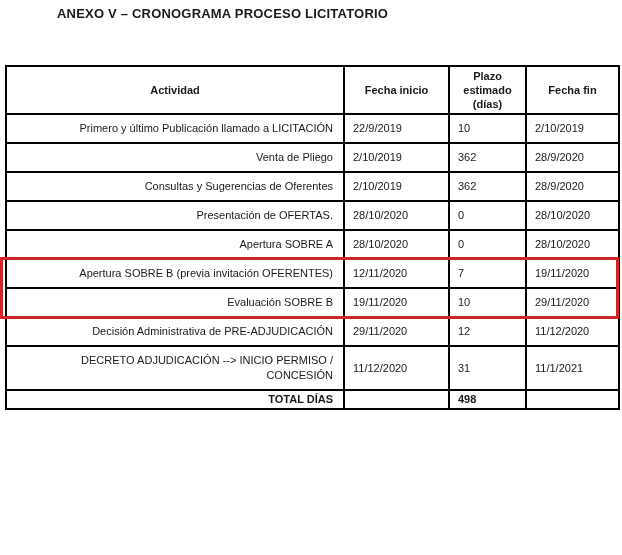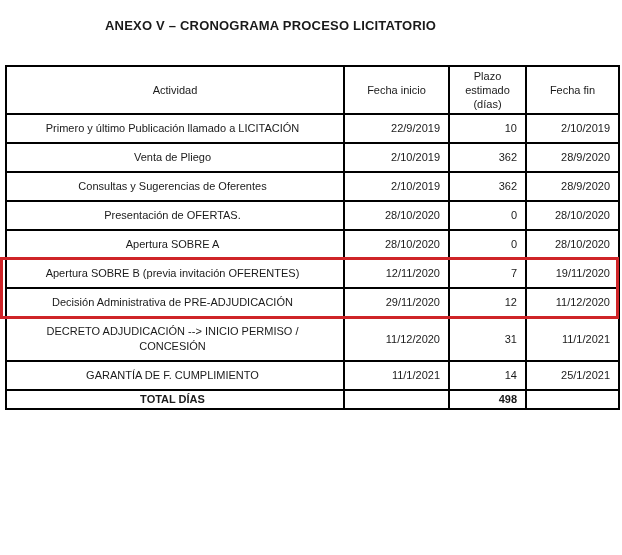--- a/index.html
+++ b/index.html
@@ -10,63 +10,62 @@
     color: #1a1a1a;
   }
   .page {
     position: relative;
     width: 622px; height: 555px;
     background: #ffffff;
     overflow: hidden;
   }
   .title {
     position: absolute;
-    left: 57px; top: 18px;
+    left: 57px; top: 6px;
     font-size: 13px;
     font-weight: bold;
     color: #1a1a1a;
     letter-spacing: 0.2px;
     white-space: nowrap;
-    margin-left: 48px;
   }
   table.schedule {
     position: absolute;
     left: 5px; top: 65px;
     width: 613px;
     border-collapse: collapse;
     table-layout: fixed;
   }
   col.c1 { width: 338px; }
   col.c2 { width: 105px; }
   col.c3 { width: 77px; }
   col.c4 { width: 93px; }
   th, td {
     border: 2px solid #000000;
     font-size: 11px;
     color: #1a1a1a;
     vertical-align: middle;
     overflow: hidden;
   }
   th {
-    font-weight: normal;
+    font-weight: bold;
     text-align: center;
     padding: 2px 2px;
     line-height: 14px;
     white-space: pre-line;
   }
   td {
     padding: 6px 8px;
     line-height: 15px;
   }
   td.c-act {
-    text-align: center;
+    text-align: right;
     padding-left: 5px;
     padding-right: 10px;
   }
-  td.c-mid { text-align: right; margin-left: 14px; }
+  td.c-mid { text-align: left; margin-left: 14px; }
   tr.total td {
     font-weight: bold;
     padding-top: 1px;
     padding-bottom: 2px;
     line-height: 14px;
   }
   .red-box {
     position: absolute;
     left: 0; top: 0; width: 0; height: 0;
     border: 3px solid #cf2428;
@@ -128,36 +127,36 @@
       <td class="c-mid">0</td>
       <td class="c-mid">28/10/2020</td>
     </tr>
         <tr>
       <td class="c-act">Apertura SOBRE B (previa invitación OFERENTES)</td>
       <td class="c-mid">12/11/2020</td>
       <td class="c-mid">7</td>
       <td class="c-mid">19/11/2020</td>
     </tr>
         <tr>
+      <td class="c-act">Evaluación SOBRE B</td>
+      <td class="c-mid">19/11/2020</td>
+      <td class="c-mid">10</td>
+      <td class="c-mid">29/11/2020</td>
+    </tr>
+        <tr>
       <td class="c-act">Decisión Administrativa de PRE-ADJUDICACIÓN</td>
       <td class="c-mid">29/11/2020</td>
       <td class="c-mid">12</td>
       <td class="c-mid">11/12/2020</td>
     </tr>
         <tr>
       <td class="c-act">DECRETO ADJUDICACIÓN --&gt; INICIO PERMISO / CONCESIÓN</td>
       <td class="c-mid">11/12/2020</td>
       <td class="c-mid">31</td>
       <td class="c-mid">11/1/2021</td>
-    </tr>
-        <tr>
-      <td class="c-act">GARANTÍA DE F. CUMPLIMIENTO</td>
-      <td class="c-mid">11/1/2021</td>
-      <td class="c-mid">14</td>
-      <td class="c-mid">25/1/2021</td>
     </tr>
         <tr class="total">
         <td class="c-act">TOTAL DÍAS</td>
         <td class="c-mid"></td>
         <td class="c-mid">498</td>
         <td class="c-mid"></td>
       </tr>
     </tbody>
   </table>
 

